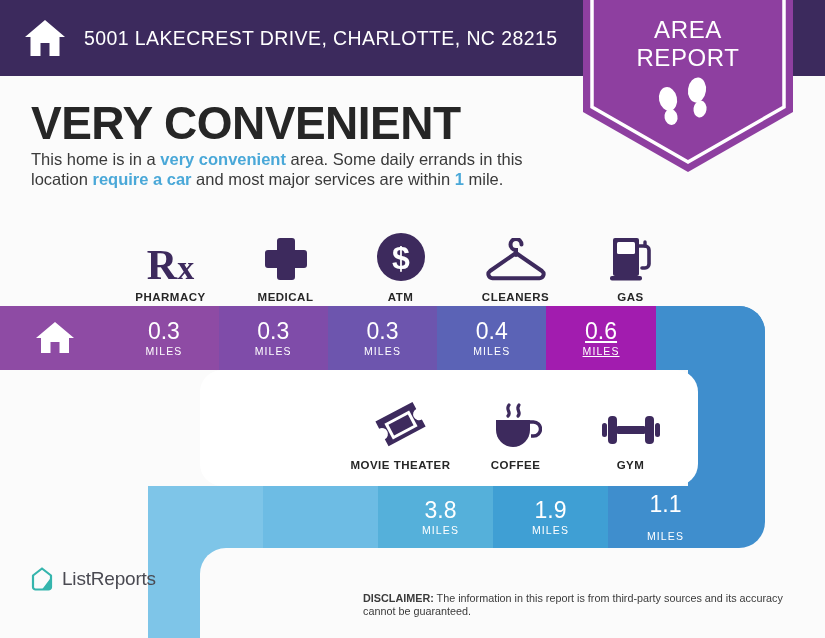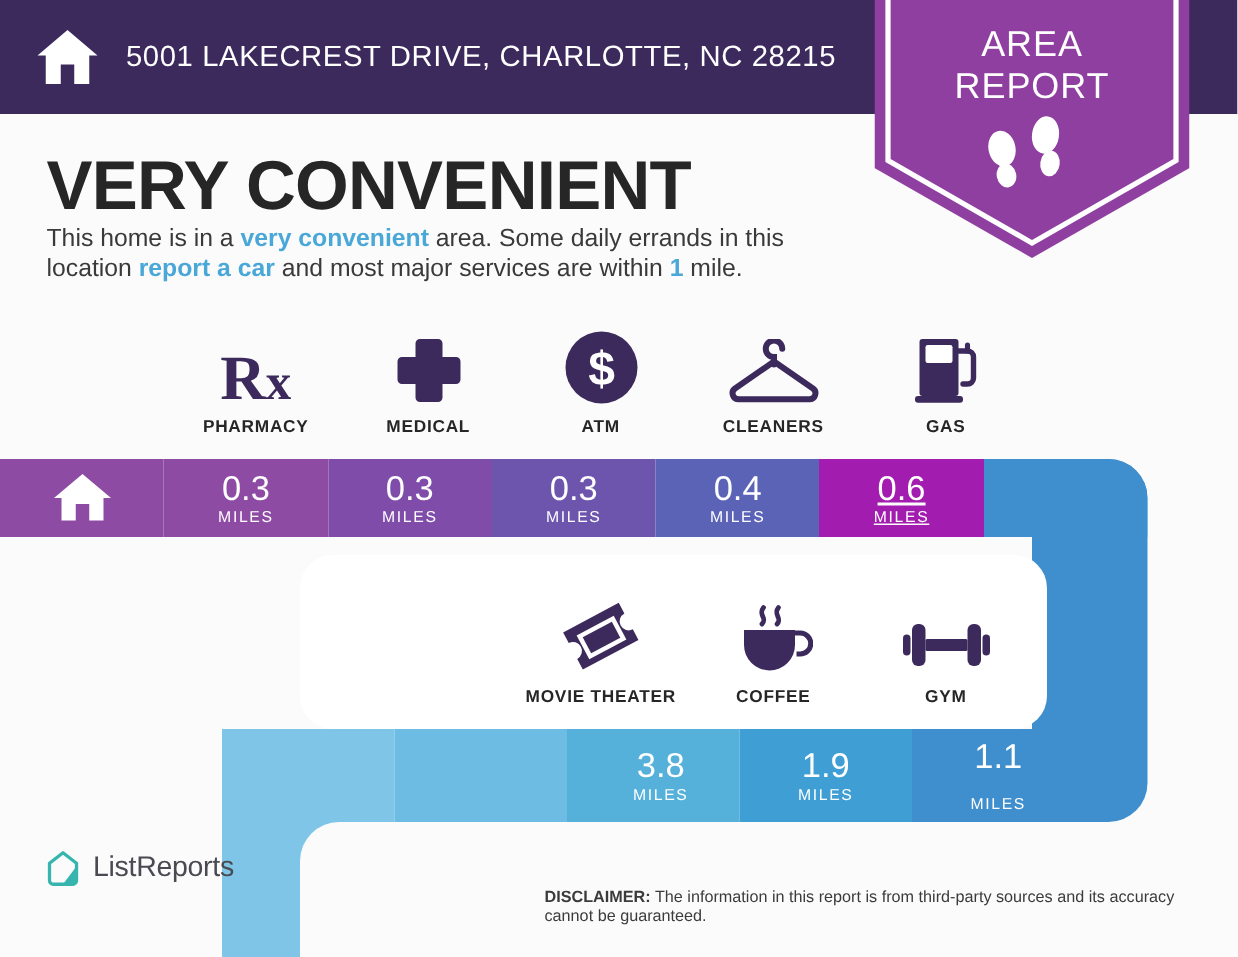--- a/index.html
+++ b/index.html
@@ -41,40 +41,40 @@
     letter-spacing: -0.5px;
   }
   .subtext {
     position: absolute; left: 31px; top: 150px; width: 545px;
     font-size: 16.5px; line-height: 19.5px; color: #3a3a3a;
   }
   .hl { color: #4aa8d8; font-weight: bold; }
 
   
   .icon-row { position: absolute; display: flex; }
-  .icon-row.row1 { left: 113px; top: 218px; }
+  .icon-row.row1 { left: 113px; top: 230px; }
   .icon-row.row2 { left: 343px; top: 398px; }
   .icon-cell {
     width: 115px; display: flex; flex-direction: column;
     align-items: center; justify-content: flex-end;
   }
   .icon-glyph {
     height: 52px; display: flex; align-items: flex-end; justify-content: center;
     color: #3d2a5d;
   }
   .icon-label {
     margin-top: 9px; font-size: 11.5px; font-weight: bold;
     color: #262626; letter-spacing: 0.5px; white-space: nowrap;
   }
   .rx { font-size: 42px; font-weight: bold; line-height: 0.82;
         font-family: "Liberation Serif", serif; color: #3d2a5d; }
 
   
   .bar { position: absolute; display: flex; overflow: hidden; }
-  .bar1 { left: 0; top: 306px; width: 765px; height: 52px;
+  .bar1 { left: 0; top: 306px; width: 765px; height: 64px;
           border-top-right-radius: 26px; }
   .bar2 { left: 148px; top: 486px; width: 617px; height: 62px;
           border-bottom-right-radius: 26px; }
   .seg {
     width: 115px; height: 100%;
     display: flex; flex-direction: column;
     align-items: center; justify-content: center;
     color: #ffffff;
   }
   .seg .val { font-size: 23px; line-height: 24px; font-weight: 400; }
@@ -134,21 +134,21 @@
         <ellipse cx="117" cy="115" rx="6.5" ry="8.5" transform="rotate(8 117 115)"></ellipse>
       </g>
     </svg>
     <div class="badge-text">
       <div>AREA</div>
       <div>REPORT</div>
     </div>
   </div>
 
   <div class="headline">VERY CONVENIENT</div>
-  <div class="subtext"><span>This home is in a </span><span class="hl">very convenient</span><span> area. Some daily errands in this location </span><span class="hl">report a car</span><span> and most major services are within </span><span class="hl">1</span><span> mile.</span></div>
+  <div class="subtext"><span>This home is in a </span><span class="hl">very convenient</span><span> area. Some daily errands in this location </span><span class="hl">require a car</span><span> and most major services are within </span><span class="hl">1</span><span> mile.</span></div>
 
   <div class="icon-row row1">
     <div class="icon-cell">
       <div class="icon-glyph">
           <span class="rx">R<span style="font-size:34px;">x</span></span>
         </div>
       <div class="icon-label">PHARMACY</div>
     </div>
     <div class="icon-cell">
       <div class="icon-glyph">

